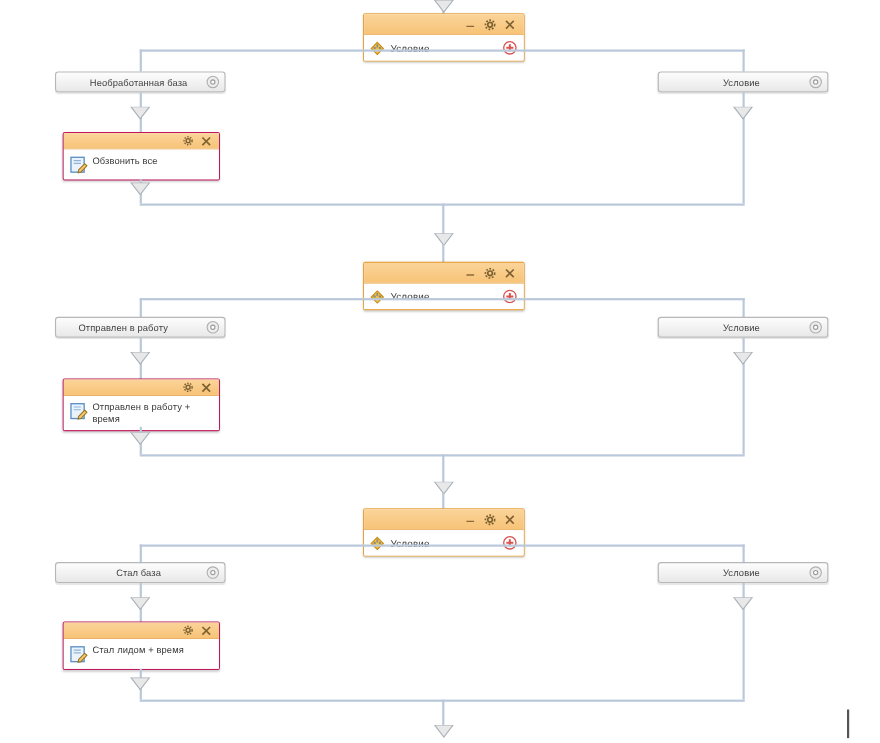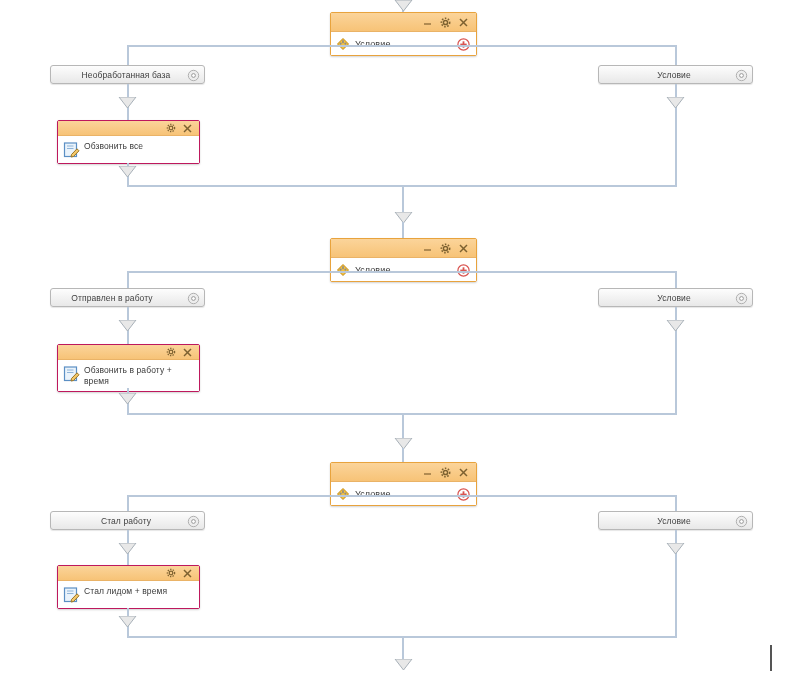--- a/index.html
+++ b/index.html
@@ -376,21 +376,21 @@
     </div>
     <div class="card-body">
       <span class="card-ico">
         <svg width="17" height="17" viewBox="0 0 17 17">
             <rect x="1.5" y="2" width="12" height="13.5" fill="#eaf3fb" stroke="#5b8fc4" stroke-width="1.2"></rect>
             <line x1="4" y1="5" x2="10.5" y2="5" stroke="#8fb4d8" stroke-width="1"></line>
             <line x1="4" y1="7.5" x2="10.5" y2="7.5" stroke="#8fb4d8" stroke-width="1"></line>
             <path d="M8.5 13.5 L14 7.8 L16 9.8 L10.5 15.5 L8 16 Z" fill="#f3c86a" stroke="#9a7425" stroke-width="1"></path>
           </svg>
       </span>
-      <span class="card-label" style="max-width:105px;">Обзвонить в работу + время</span>
+      <span class="card-label" style="max-width:105px;">Отправлен в работу + время</span>
     </div>
   </div>
 
   <div class="vline" style="left:127px; top:388px; height:25px;"></div>
   <div class="arrow-outline" style="left:118px; top:393px;">
     <svg width="19" height="12" viewBox="0 0 19 12">
         <polygon points="1,0 18,0 9.5,11" fill="#e8e8e8" stroke="#a8b0b8" stroke-width="1"></polygon>
       </svg>
   </div>
   <div class="hline" style="left:127px; top:413px; width:550px;"></div>
@@ -440,21 +440,21 @@
           </svg>
       </span>
     </div>
   </div>
 
   <div class="hline" style="left:127px; top:495px; width:550px;"></div>
   <div class="vline" style="left:127px; top:495px; height:19px;"></div>
   <div class="vline" style="left:675px; top:495px; height:19px;"></div>
 
   <div class="pill" style="left:50px; top:511px;">
-    <span class="pill-label">Стал работу</span>
+    <span class="pill-label">Стал база</span>
     <span class="pill-gear">
       <svg width="13" height="13" viewBox="0 0 13 13">
           <circle cx="6.5" cy="6.5" r="5.2" fill="#ededed" stroke="#b0b0b0" stroke-width="1"></circle>
           <circle cx="6.5" cy="6.5" r="1.9" fill="#fff" stroke="#9a9a9a" stroke-width="1"></circle>
         </svg>
     </span>
   </div>
   <div class="pill" style="left:598px; top:511px;">
     <span class="pill-label">Условие</span>
     <span class="pill-gear">

